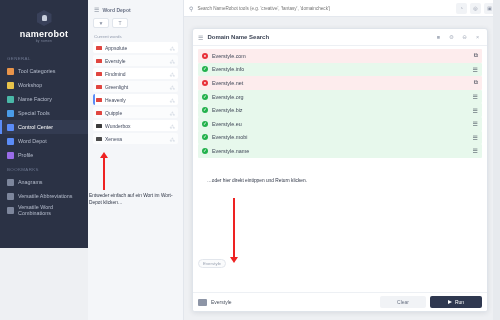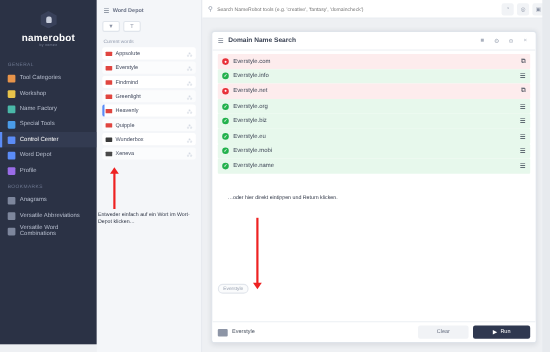--- a/index.html
+++ b/index.html
@@ -6,21 +6,21 @@
   html, body {
     width: 500px; height: 320px;
     font-family: "Liberation Sans", sans-serif;
     background: #eef0f3;
     overflow: hidden;
   }
   .app { display: flex; width: 500px; height: 320px; position: relative; }
 
   
   .sidebar {
-    width: 88px; height: 313px;
+    width: 88px; height: 248px;
     background: #2b3245;
     color: #aeb6c8;
     padding: 6px 0 0 0;
     flex: 0 0 88px;
     overflow: hidden;
   }
   .brand { text-align: center; padding: 4px 0 8px; }
   .brand-mark {
     width: 15px; height: 16px; margin: 0 auto 3px;
     background: #39415a;

